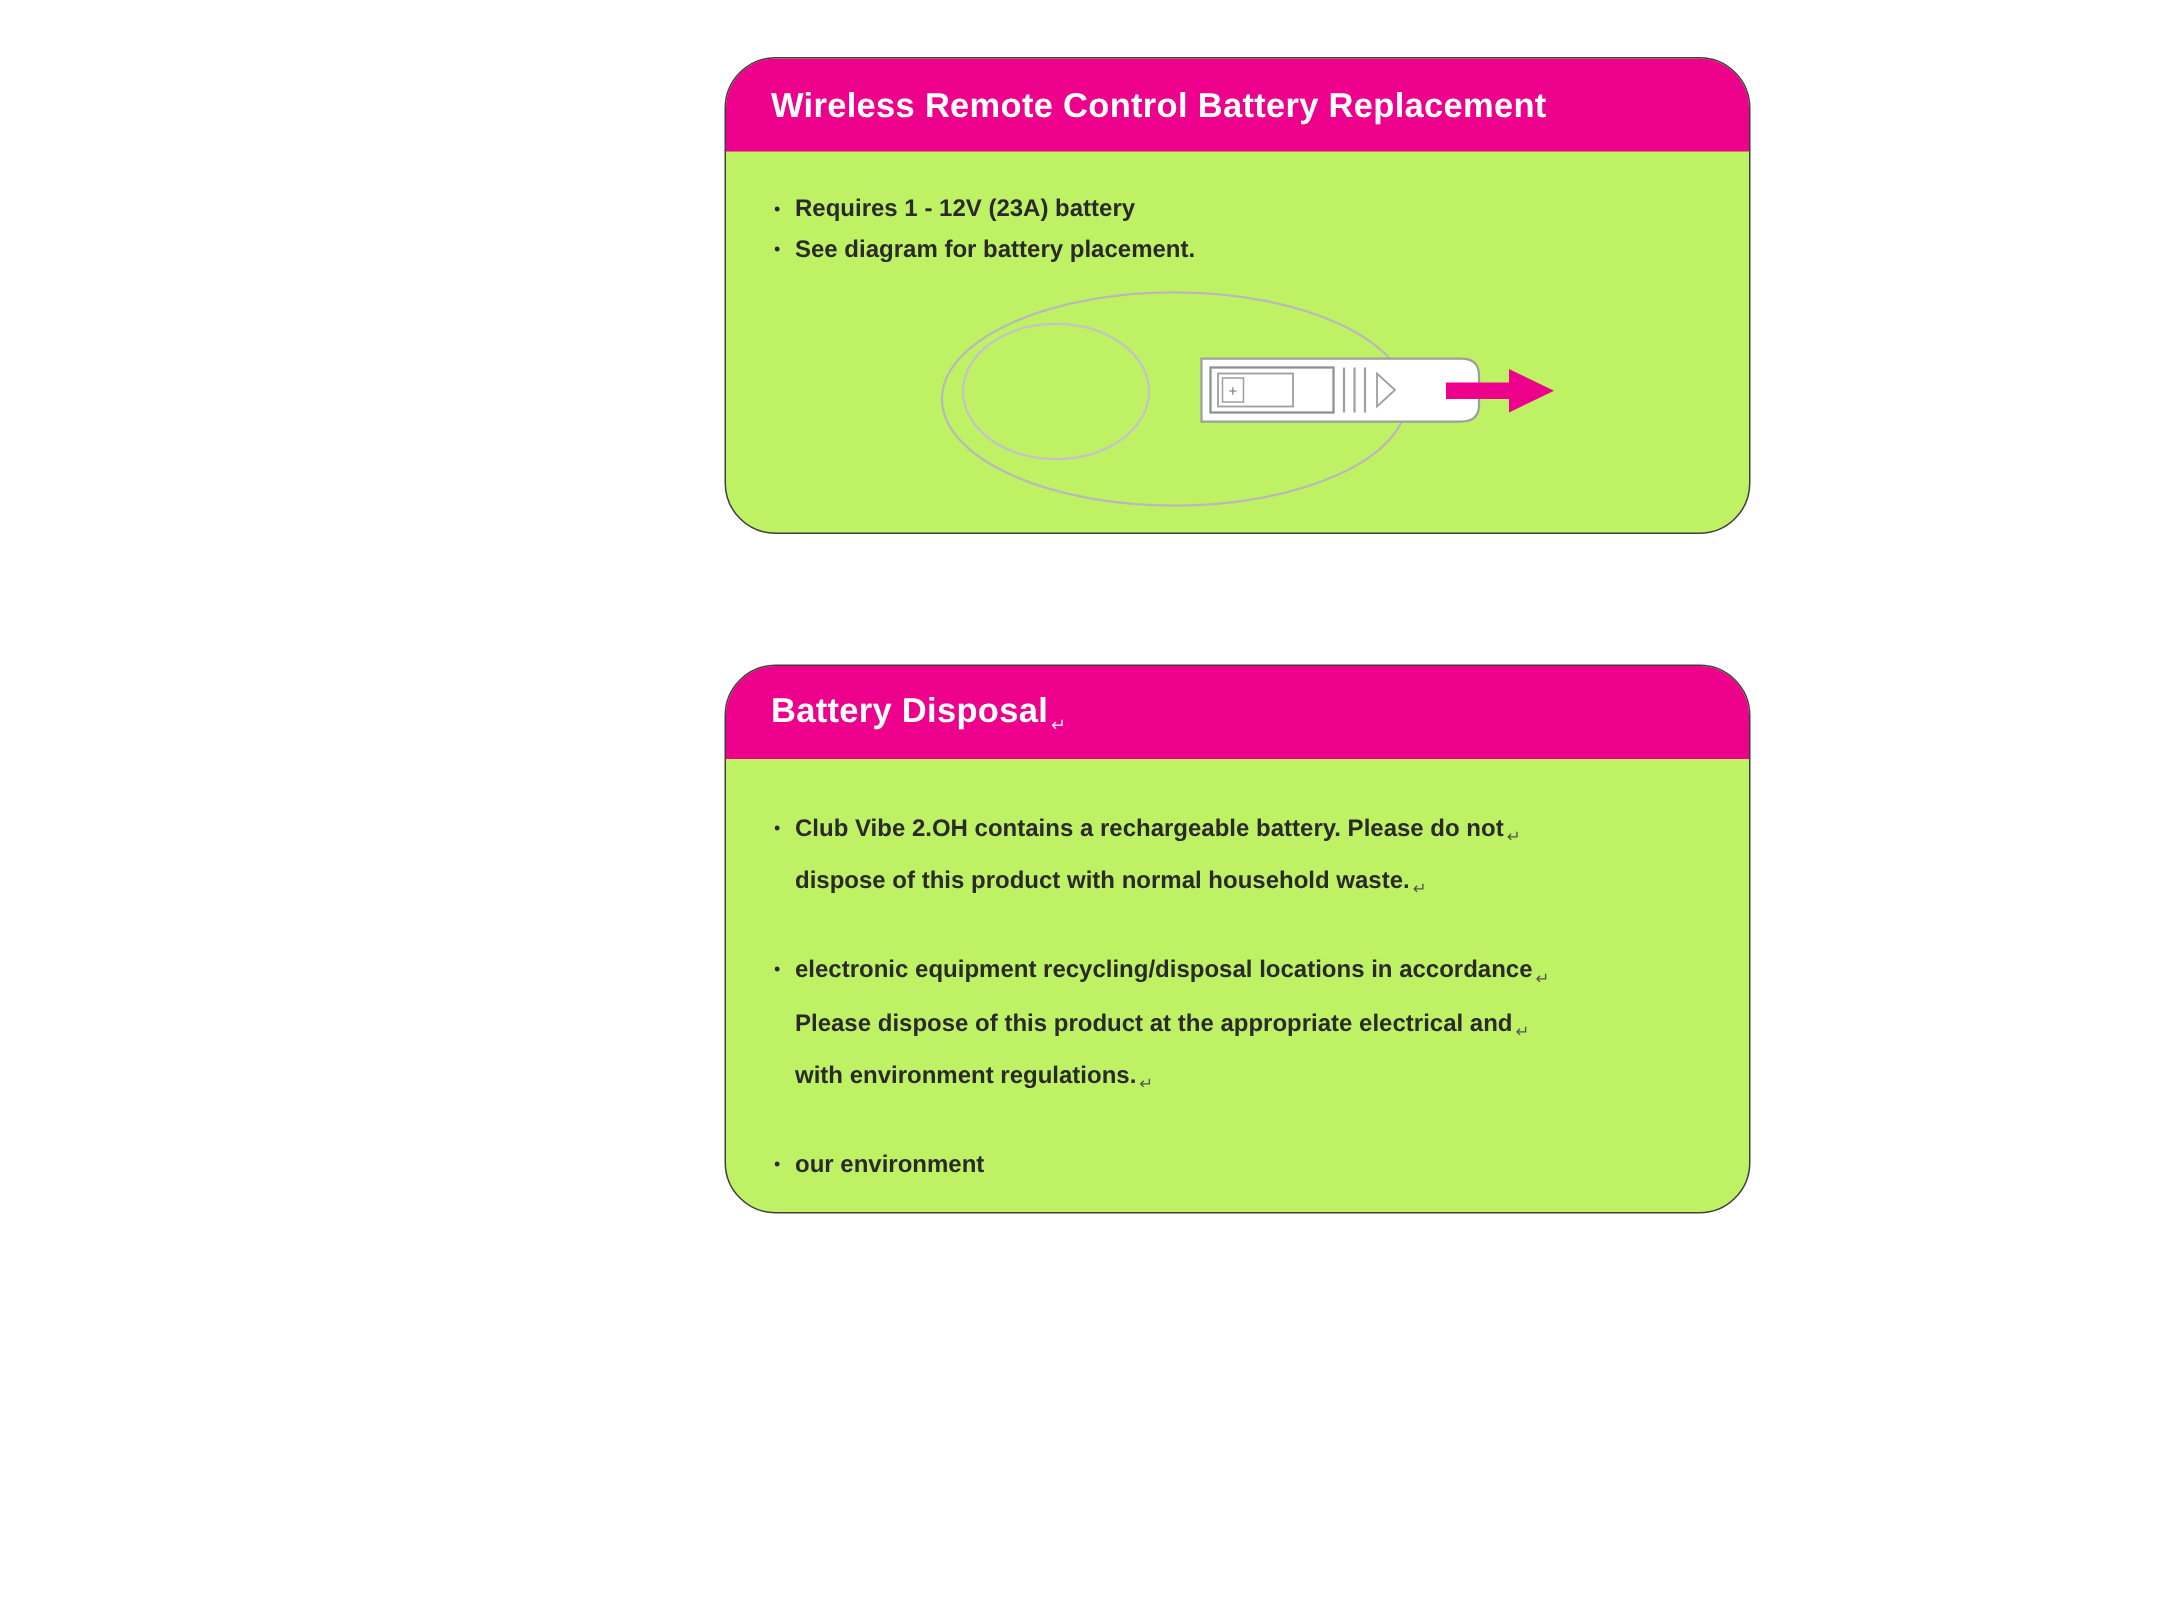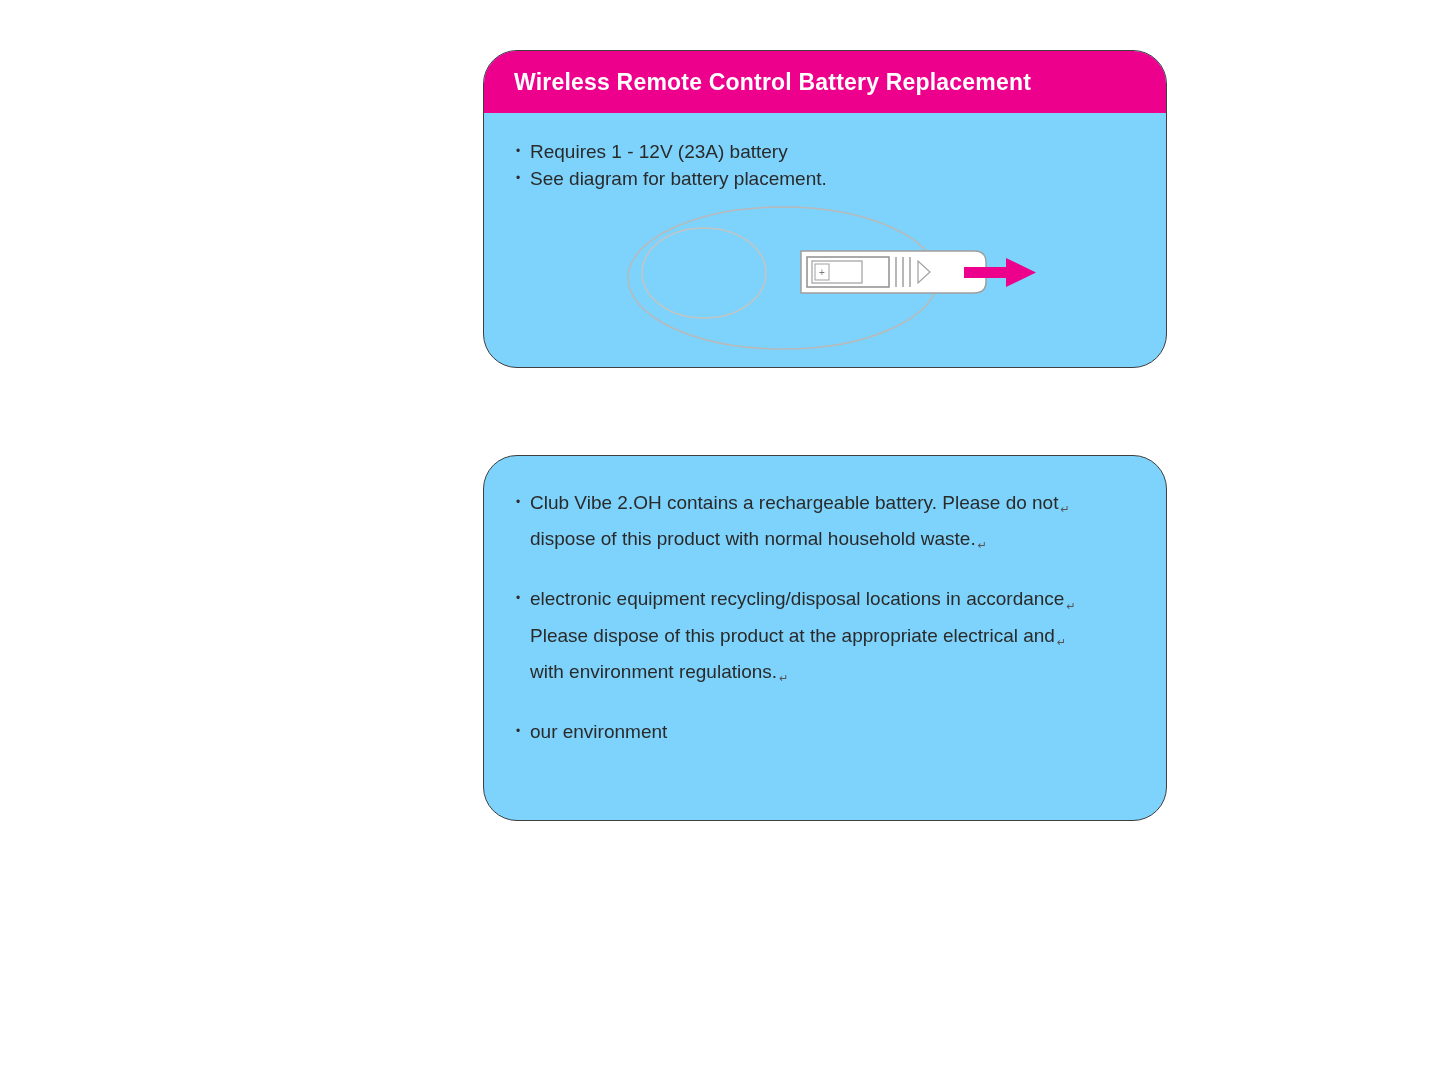--- a/index.html
+++ b/index.html
@@ -9,26 +9,25 @@
   }
   body {
     width: 1440px;
     height: 1080px;
     position: relative;
     font-family: "Liberation Sans", "DejaVu Sans", sans-serif;
     color: #262626;
   }
   .card {
     position: absolute;
-    background: #7dd3fc;
+    background: #bef264;
     border: 1.5px solid #3f3f3f;
     border-radius: 34px;
     overflow: hidden;
     box-sizing: border-box;
-    margin-top: 12px;
   }
   #card-battery-replacement {
     left: 483px;
     top: 38px;
     width: 684px;
     height: 318px;
   }
   #card-battery-disposal {
     left: 483px;
     top: 443px;
@@ -64,22 +63,22 @@
   }
   .dot {
     width: 14px;
     flex: 0 0 14px;
     font-size: 12px;
     color: #2a2a2a;
   }
   .body-replacement .dot { line-height: 27px; }
   .body-disposal .dot { line-height: 29px; }
   .btext, .line-text {
-    font-size: 19px;
-    font-weight: 400;
+    font-size: 16px;
+    font-weight: 700;
     color: #2a2a2a;
   }
   .body-replacement .btext { line-height: 27px; }
   .lines { flex: 1; }
   .line { line-height: 29px; white-space: nowrap; }
   .ret {
     font-size: 11px;
     color: #555555;
     vertical-align: sub;
     margin-left: 2px;
@@ -133,20 +132,25 @@
       </g>
       <g fill="#EC008C">
         <rect x="340" y="66" width="43" height="11"></rect>
         <polygon points="382,57 382,86 412,71.5"></polygon>
       </g>
     </svg>
   </div>
 </div>
 
 <div class="card" id="card-battery-disposal">
+  <div class="card-header">
+    <div class="card-title">
+      <span>Battery Disposal</span><span class="ret ret-light">↵</span>
+    </div>
+  </div>
   <div class="body-disposal">
 
     <div class="bullet">
       <span class="dot">•</span>
       <div class="lines">
         <div class="line">
           <span class="line-text">Club Vibe 2.OH contains a rechargeable battery. Please do not</span><span class="ret">↵</span>
         </div>
         <div class="line">
           <span class="line-text">dispose of this product with normal household waste.</span><span class="ret">↵</span>

